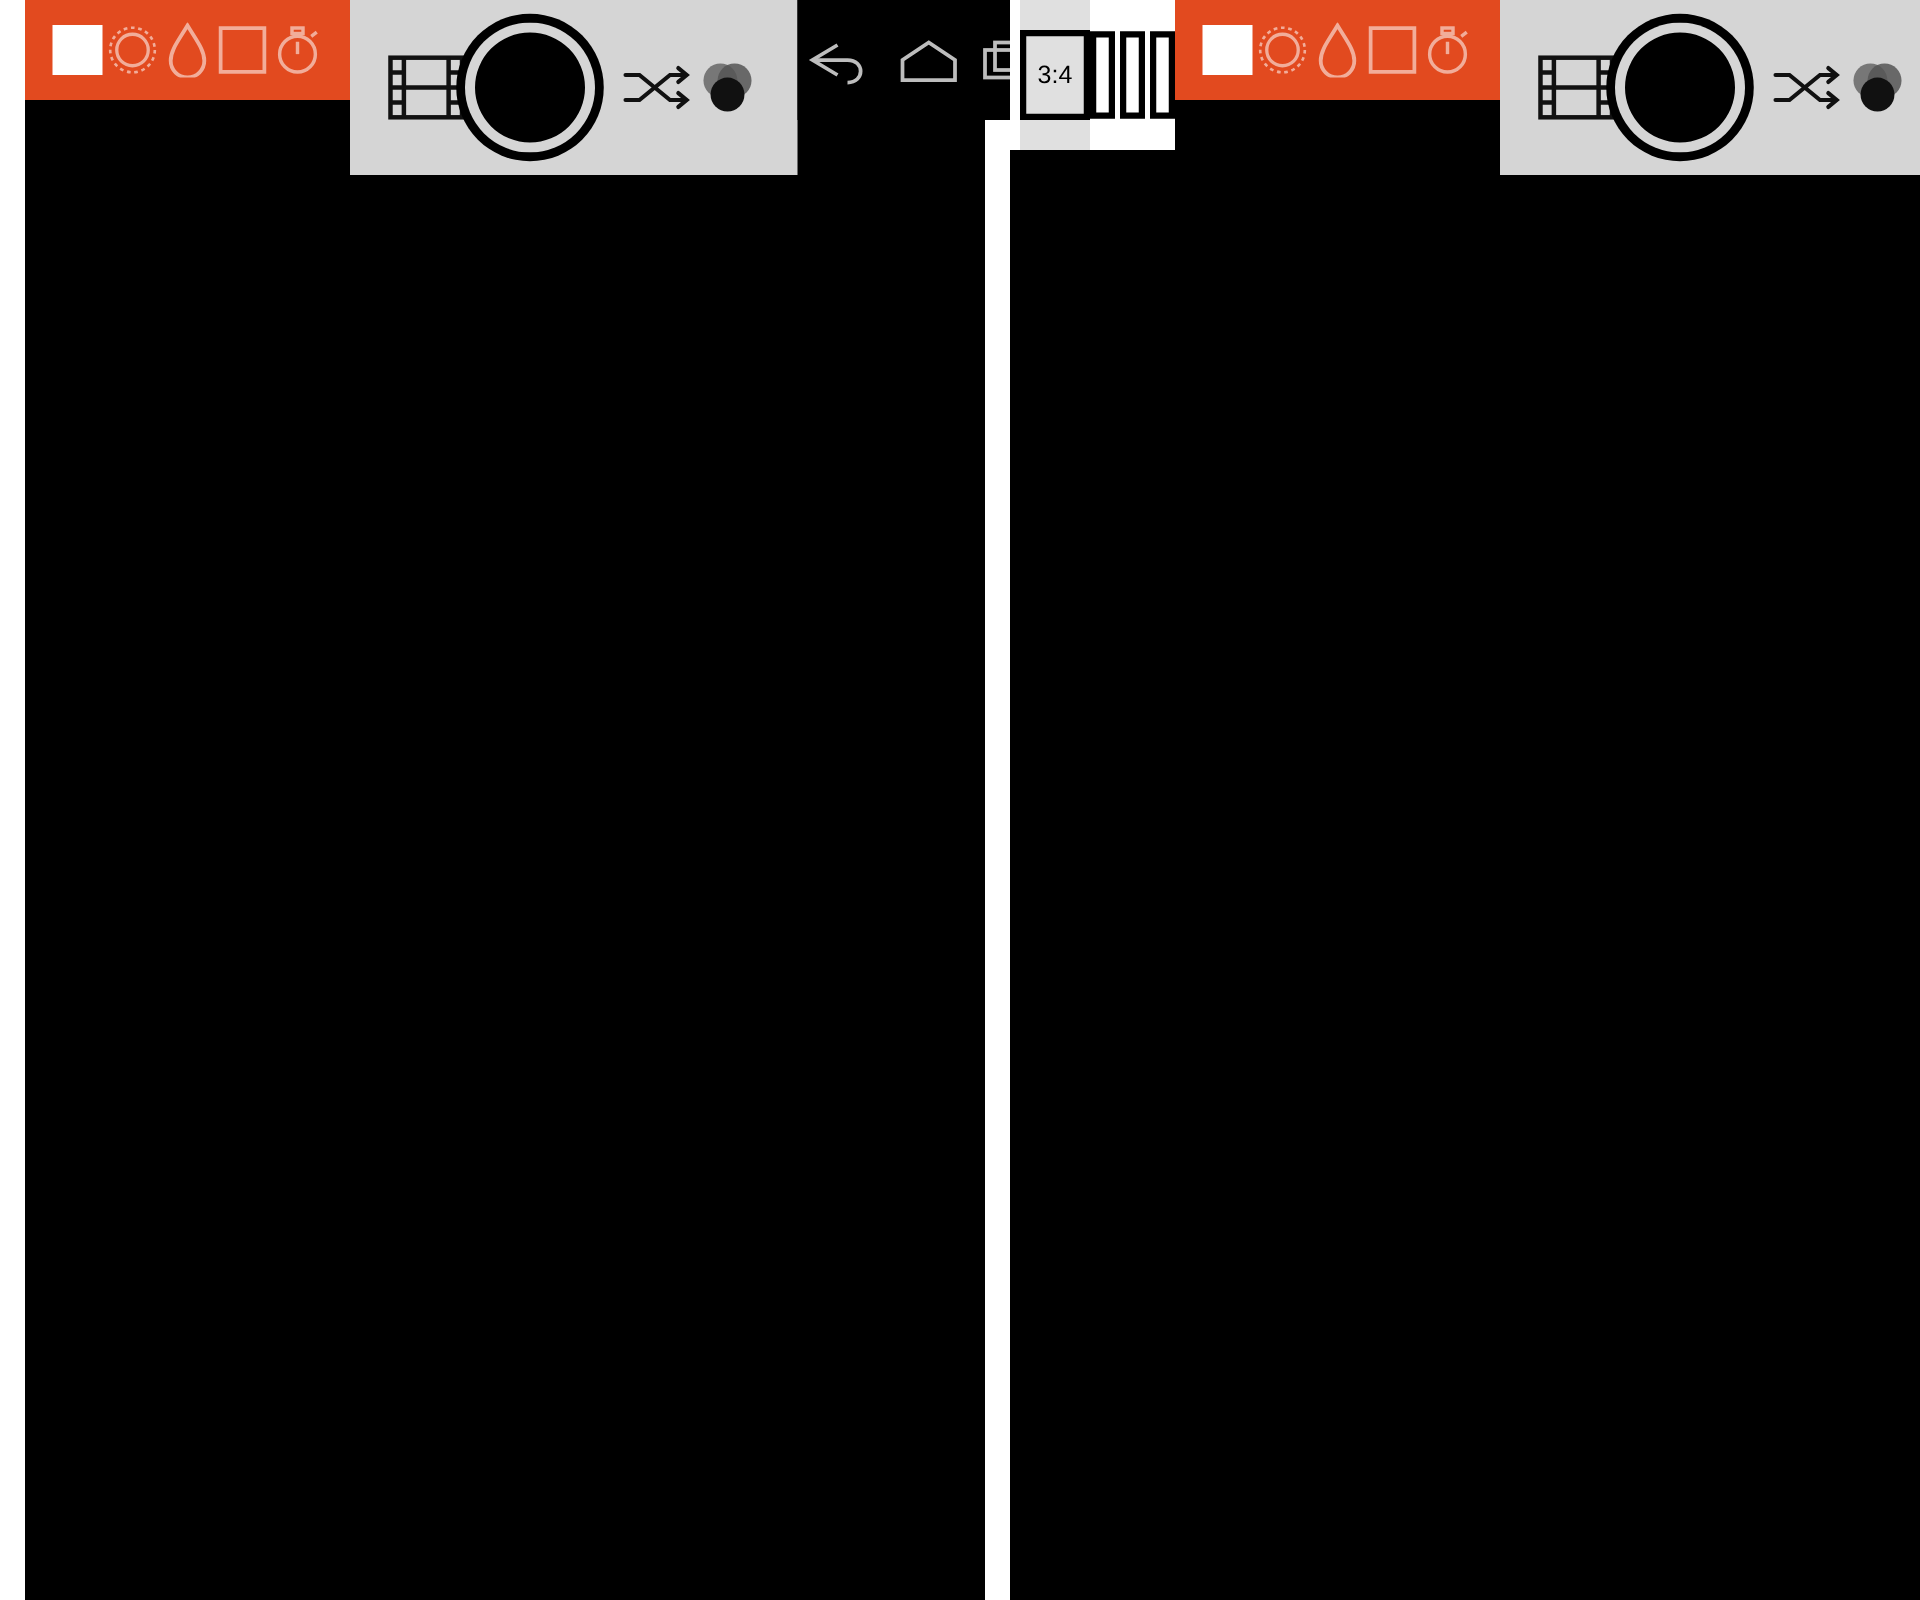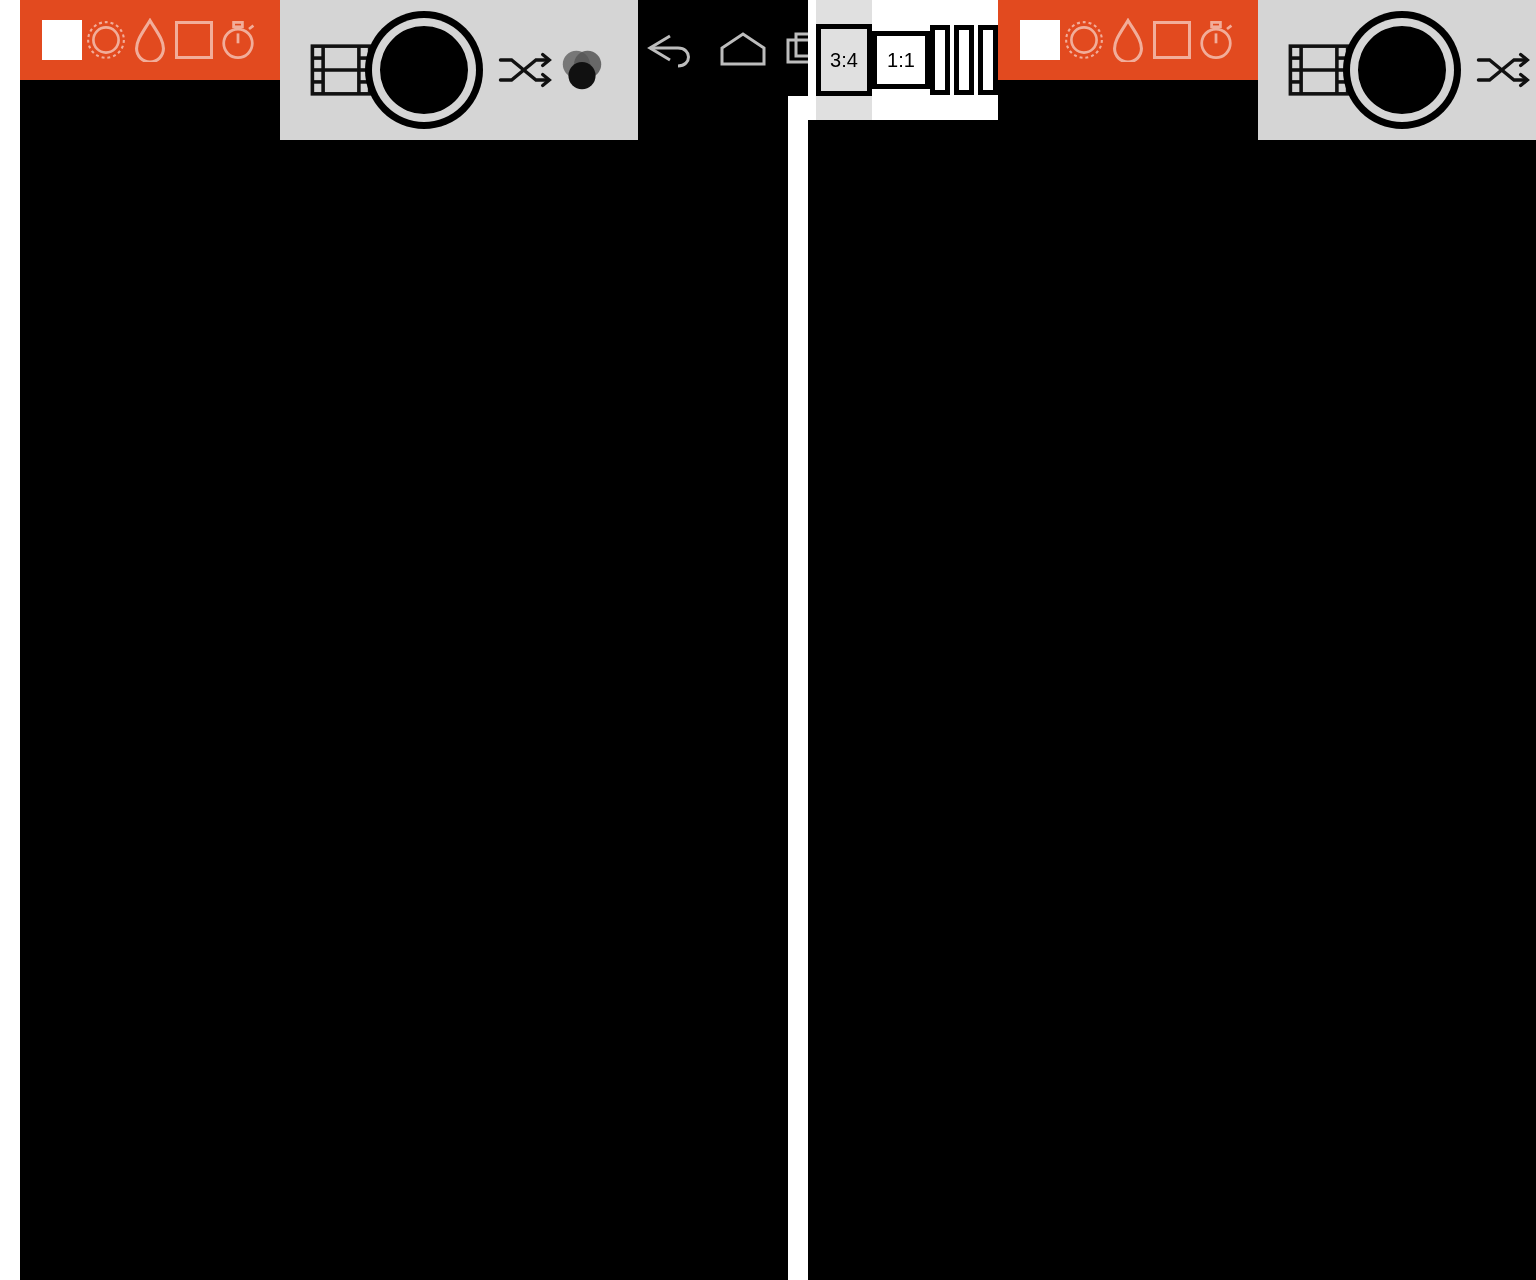--- a/index.html
+++ b/index.html
@@ -179,23 +179,20 @@
       </span>
     </div>
   </div>
 
   <div class="phone">
     <div class="aspectbar">
       <div class="aspect-opt selected">
         <div class="aspect-box" style="width:56px;height:72px">3:4</div>
       </div>
       <div class="aspect-opt">
-        <div class="aspect-box" style="width:58px;height:58px">1:1</div>
-      </div>
-      <div class="aspect-opt">
         <div class="strip3">
             <span></span>
             <span></span>
             <span></span>
           </div>
       </div>
     </div>
 
     <div class="viewfinder dim">
       <div class="photo"></div>

